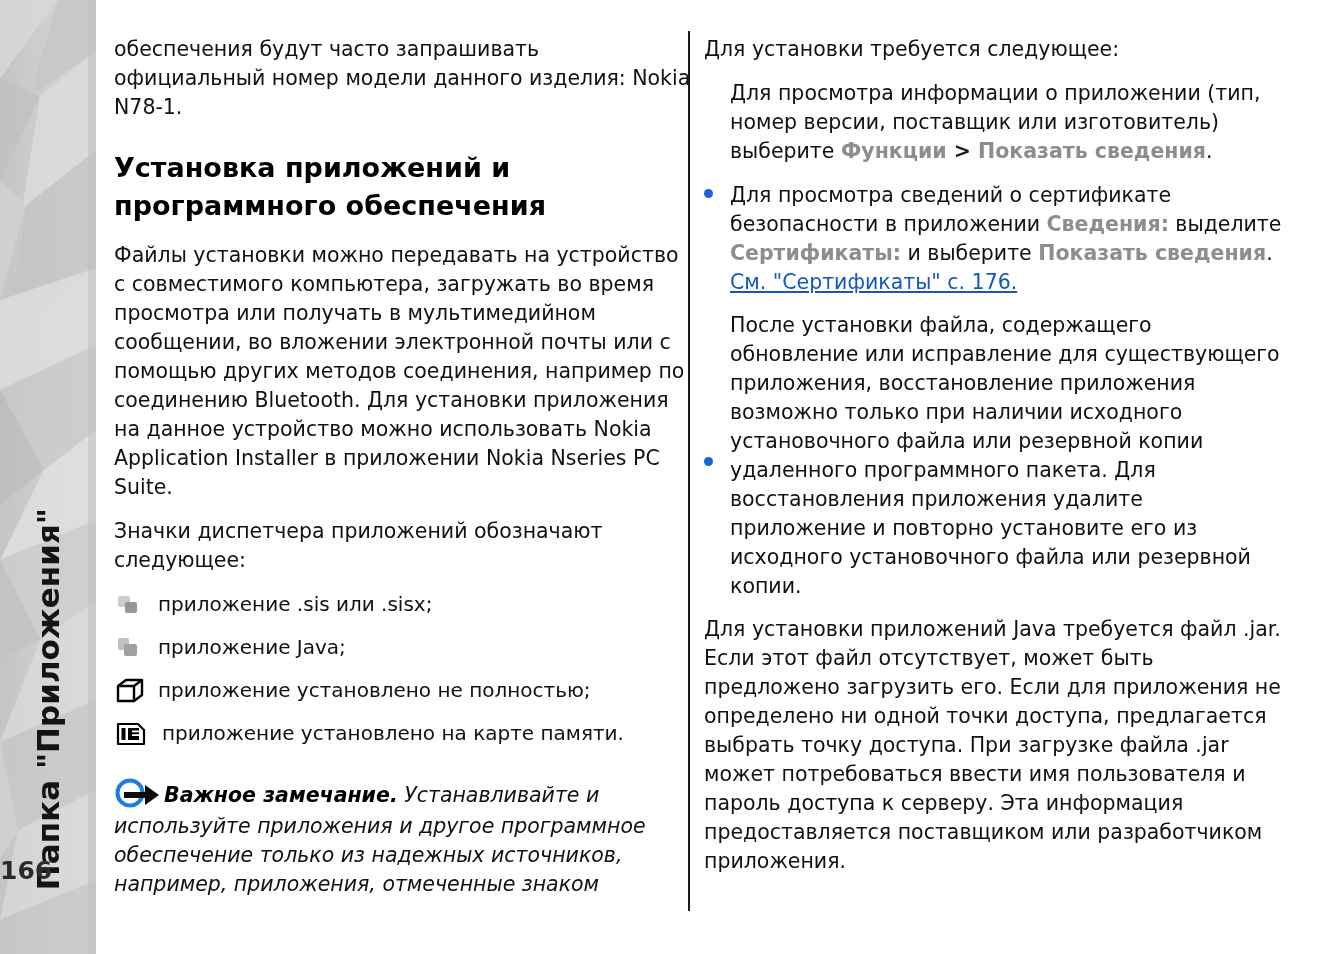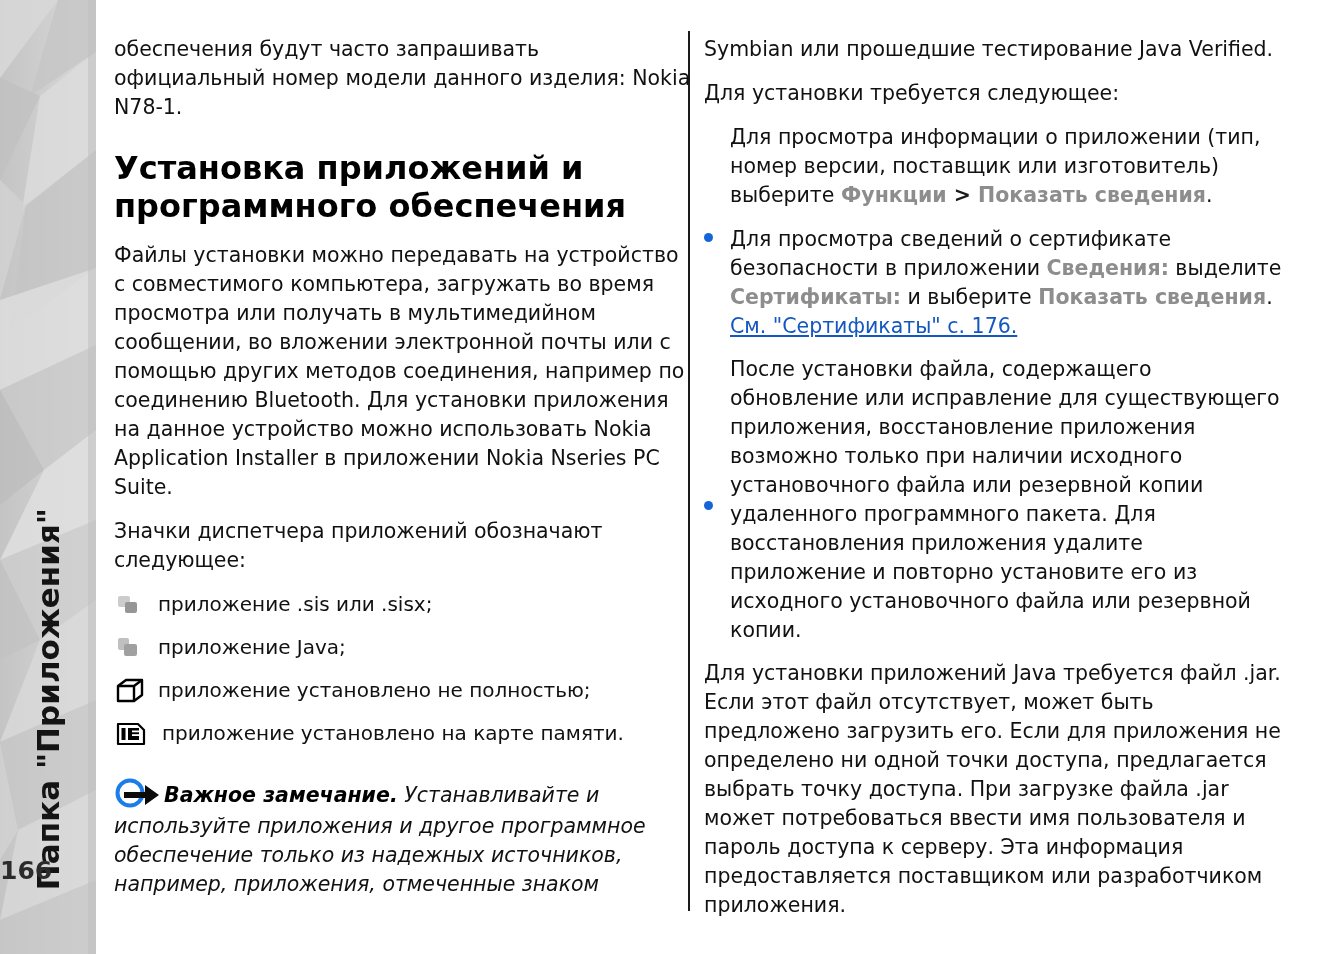--- a/index.html
+++ b/index.html
@@ -99,21 +99,21 @@
   p.body {
     margin: 0 0 15px 0;
     font-size: 20.5px;
     line-height: 29px;
     color: #111111;
     font-family: "DejaVu Sans", sans-serif;
     font-weight: normal;
   }
   h2.heading {
     margin: 27px 0 16px 0;
-    font-size: 32px;
+    font-size: 27px;
     line-height: 38px;
     font-weight: bold;
     color: #000000;
     font-family: "DejaVu Sans", sans-serif;
   }
 
   
   .ui-cmd {
     font-weight: bold;
     color: #8d8d8d;
@@ -318,21 +318,20 @@
               <path d="M10 14 L31 14 L31 7 L45 17 L31 27 L31 20 L10 20 Z" fill="#0b0b0b"></path>
             </svg>
           </span><span class="strongnote">Важное замечание.</span><span> Устанавливайте и используйте приложения и другое программное обеспечение только из надежных источников, например, приложения, отмеченные знаком</span>
         </p>
       </div>
 
     </div>
 
     <div class="col col-right">
 
-      <p class="body">Symbian или прошедшие тестирование Java Verified.</p>
 
       <p class="body">Для установки требуется следующее:</p>
 
       <div class="bullet-item">
         <div class="bullet-dot">
             <span></span>
           </div>
         <div class="bullet-body">
           <p class="body">
             <span>Для просмотра информации о приложении (тип, номер версии, поставщик или изготовитель) выберите </span><span class="ui-cmd">Функции</span><span class="gt"> &gt; </span><span class="ui-cmd">Показать сведения</span><span>.</span>

